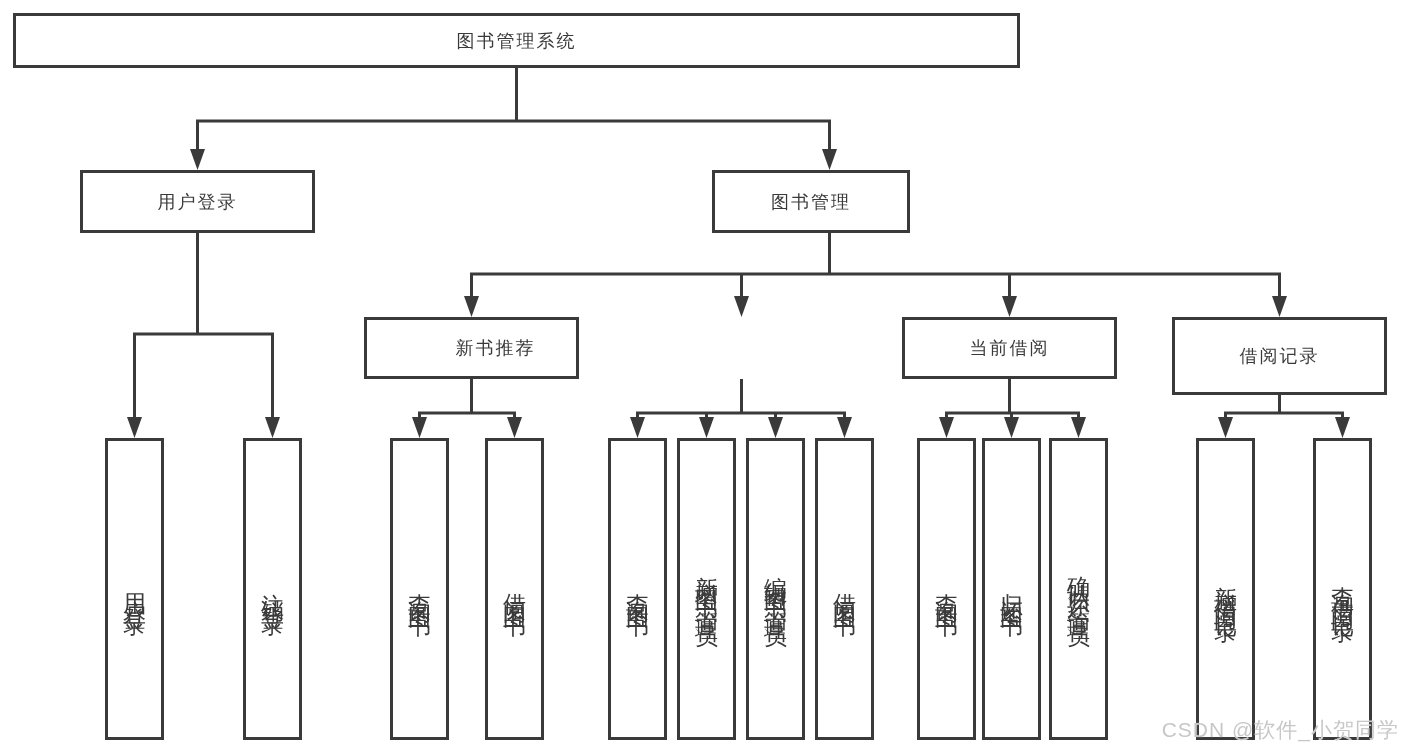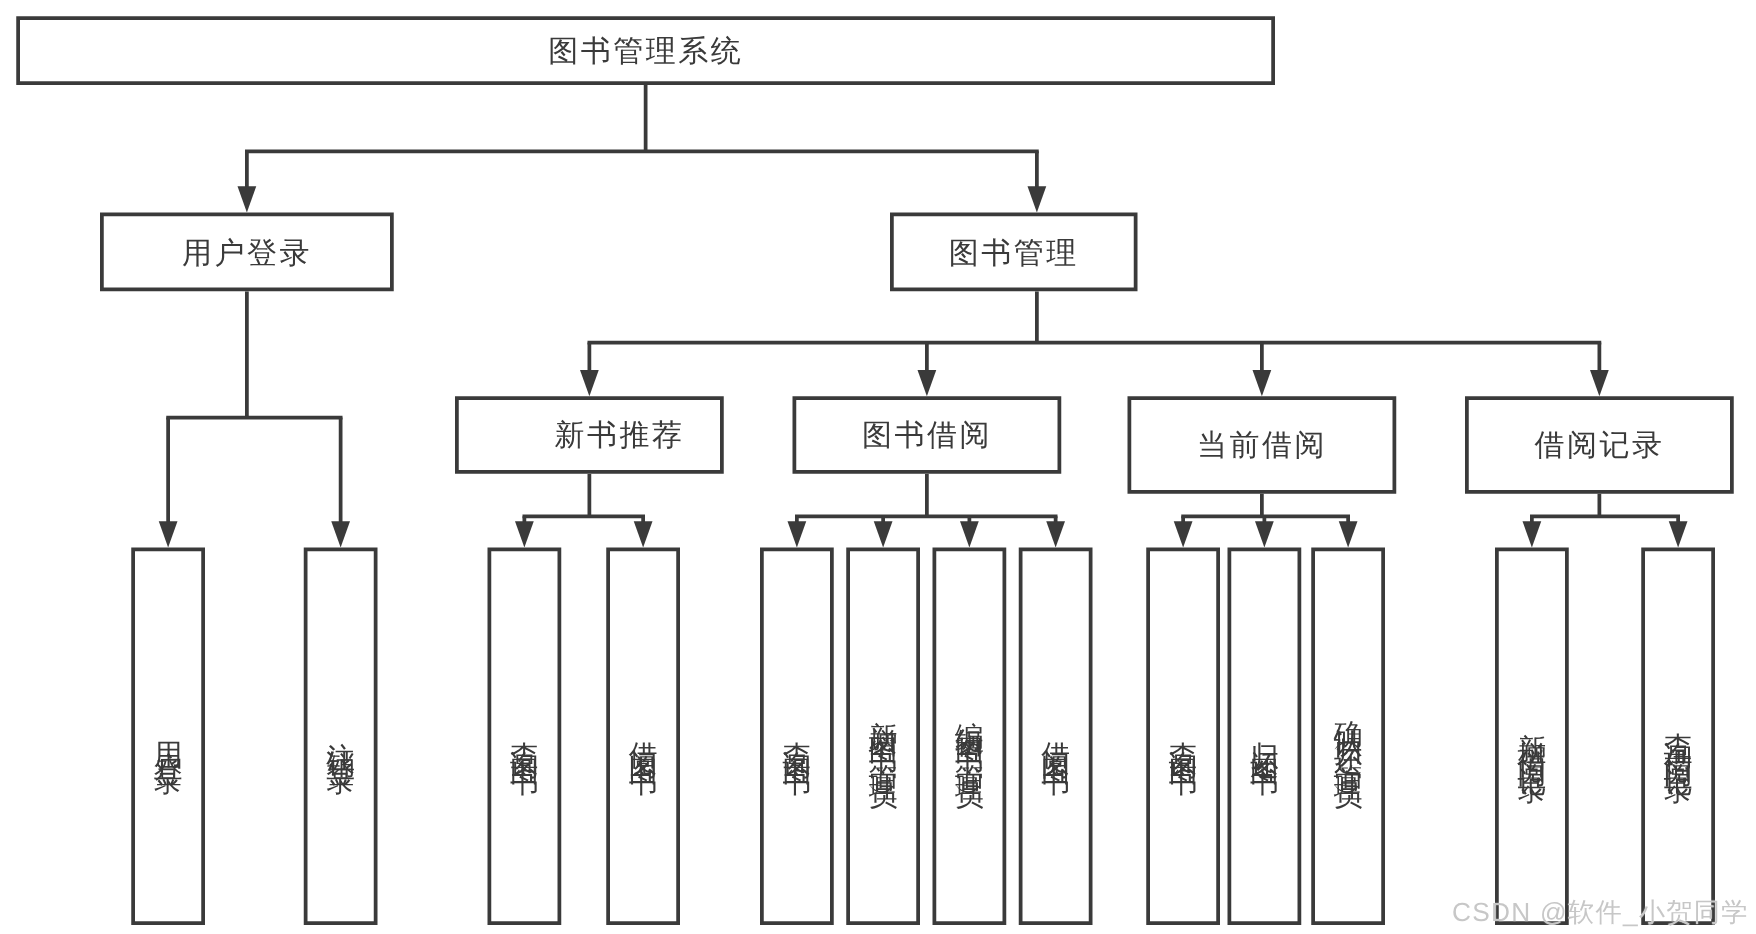--- a/index.html
+++ b/index.html
@@ -27,21 +27,21 @@
     box-sizing: border-box;
     border: 3px solid #3a3a3a;
     background: #ffffff;
     color: #3a3a3a;
     display: flex;
     align-items: center;
     justify-content: center;
     text-align: center;
   }
   .h-node {
-    font-size: 24px;
+    font-size: 18px;
     letter-spacing: 2px;
     white-space: nowrap;
   }
   .root-node {
     left: 13px; top: 13px; width: 1007px; height: 55px;
   }
   .v-node {
     top: 438px;
     height: 302px;
     writing-mode: vertical-rl;
@@ -148,24 +148,21 @@
   <div class="node h-node" style="left:80px; top:170px; width:235px; height:63px;">
     <span>用户登录</span>
   </div>
   <div class="node h-node" style="left:712px; top:170px; width:198px; height:63px;">
     <span>图书管理</span>
   </div>
 
   <div class="node h-node" style="left:364px; top:317px; width:215px; height:62px;padding-left:48px;">
     <span>新书推荐</span>
   </div>
-  <div class="node h-node" style="left:634px; top:317px; width:215px; height:62px;">
-    <span>图书借阅</span>
-  </div>
-  <div class="node h-node" style="left:902px; top:317px; width:215px; height:78px;">
+  <div class="node h-node" style="left:902px; top:317px; width:215px; height:62px;">
     <span>当前借阅</span>
   </div>
   <div class="node h-node" style="left:1172px; top:317px; width:215px; height:78px;">
     <span>借阅记录</span>
   </div>
 
   <div class="node v-node" style="left:105px; width:59px;">
     <span>用户登录</span>
   </div>
   <div class="node v-node" style="left:243px; width:59px;">

